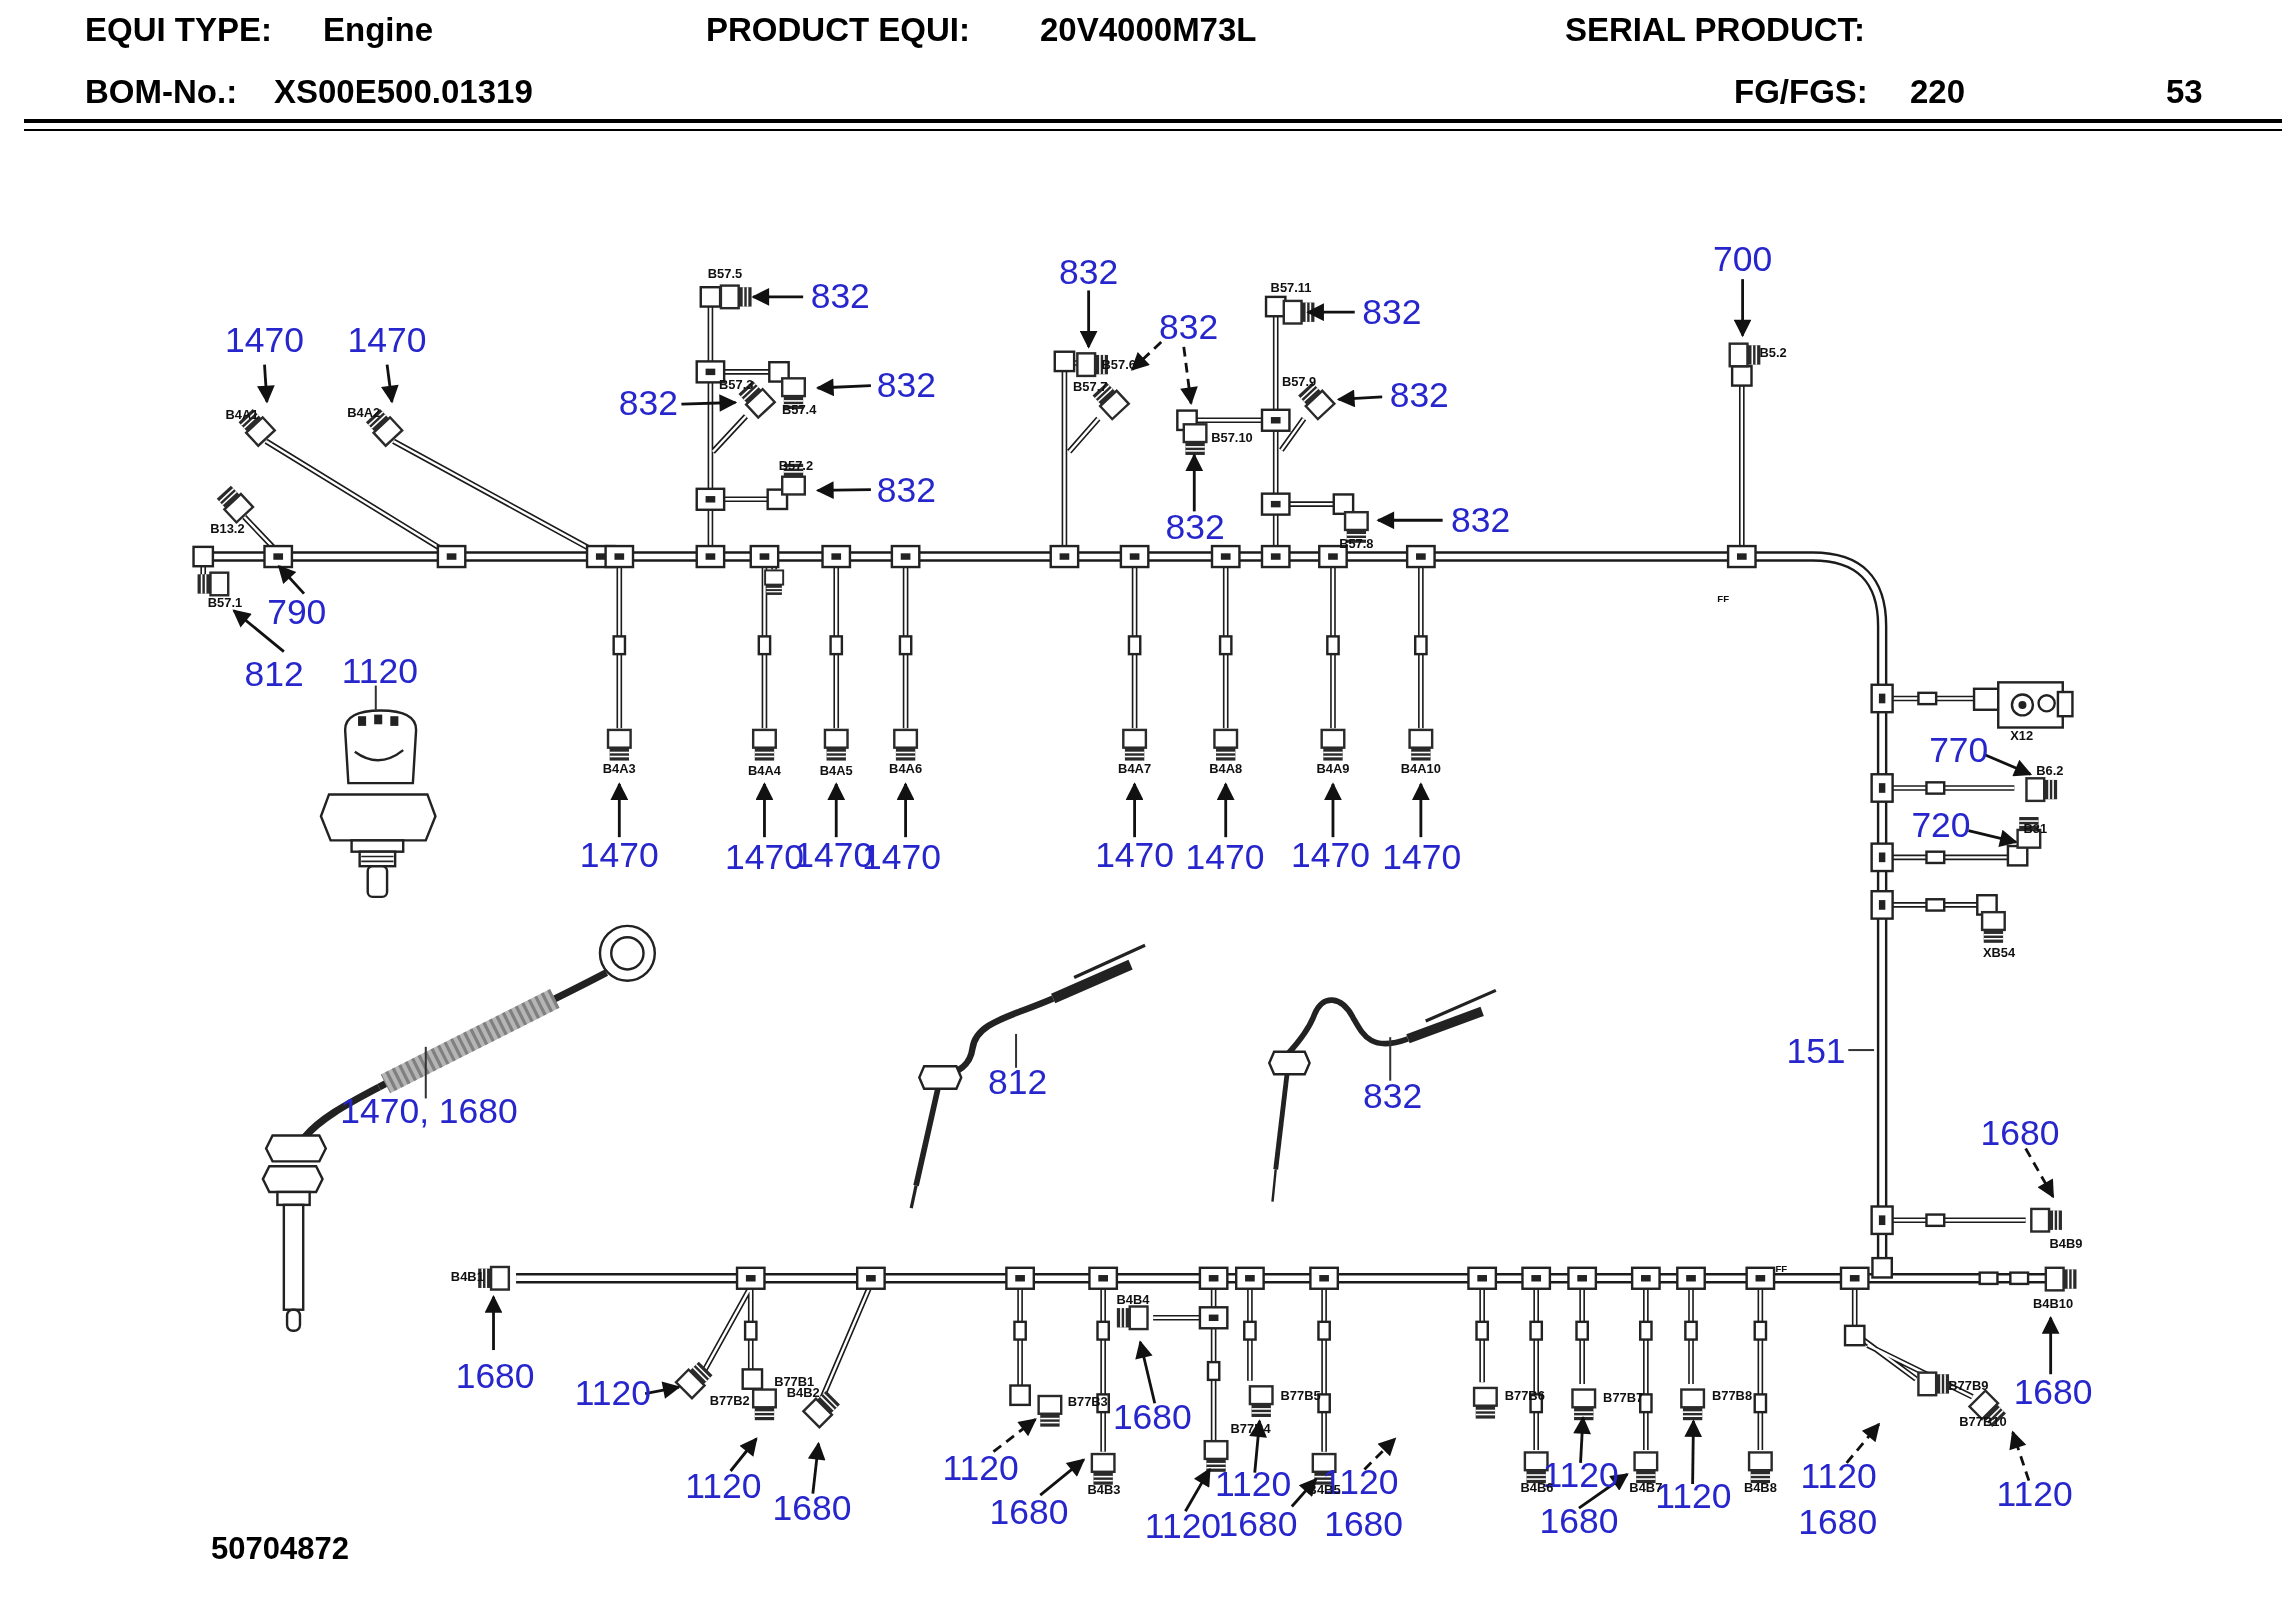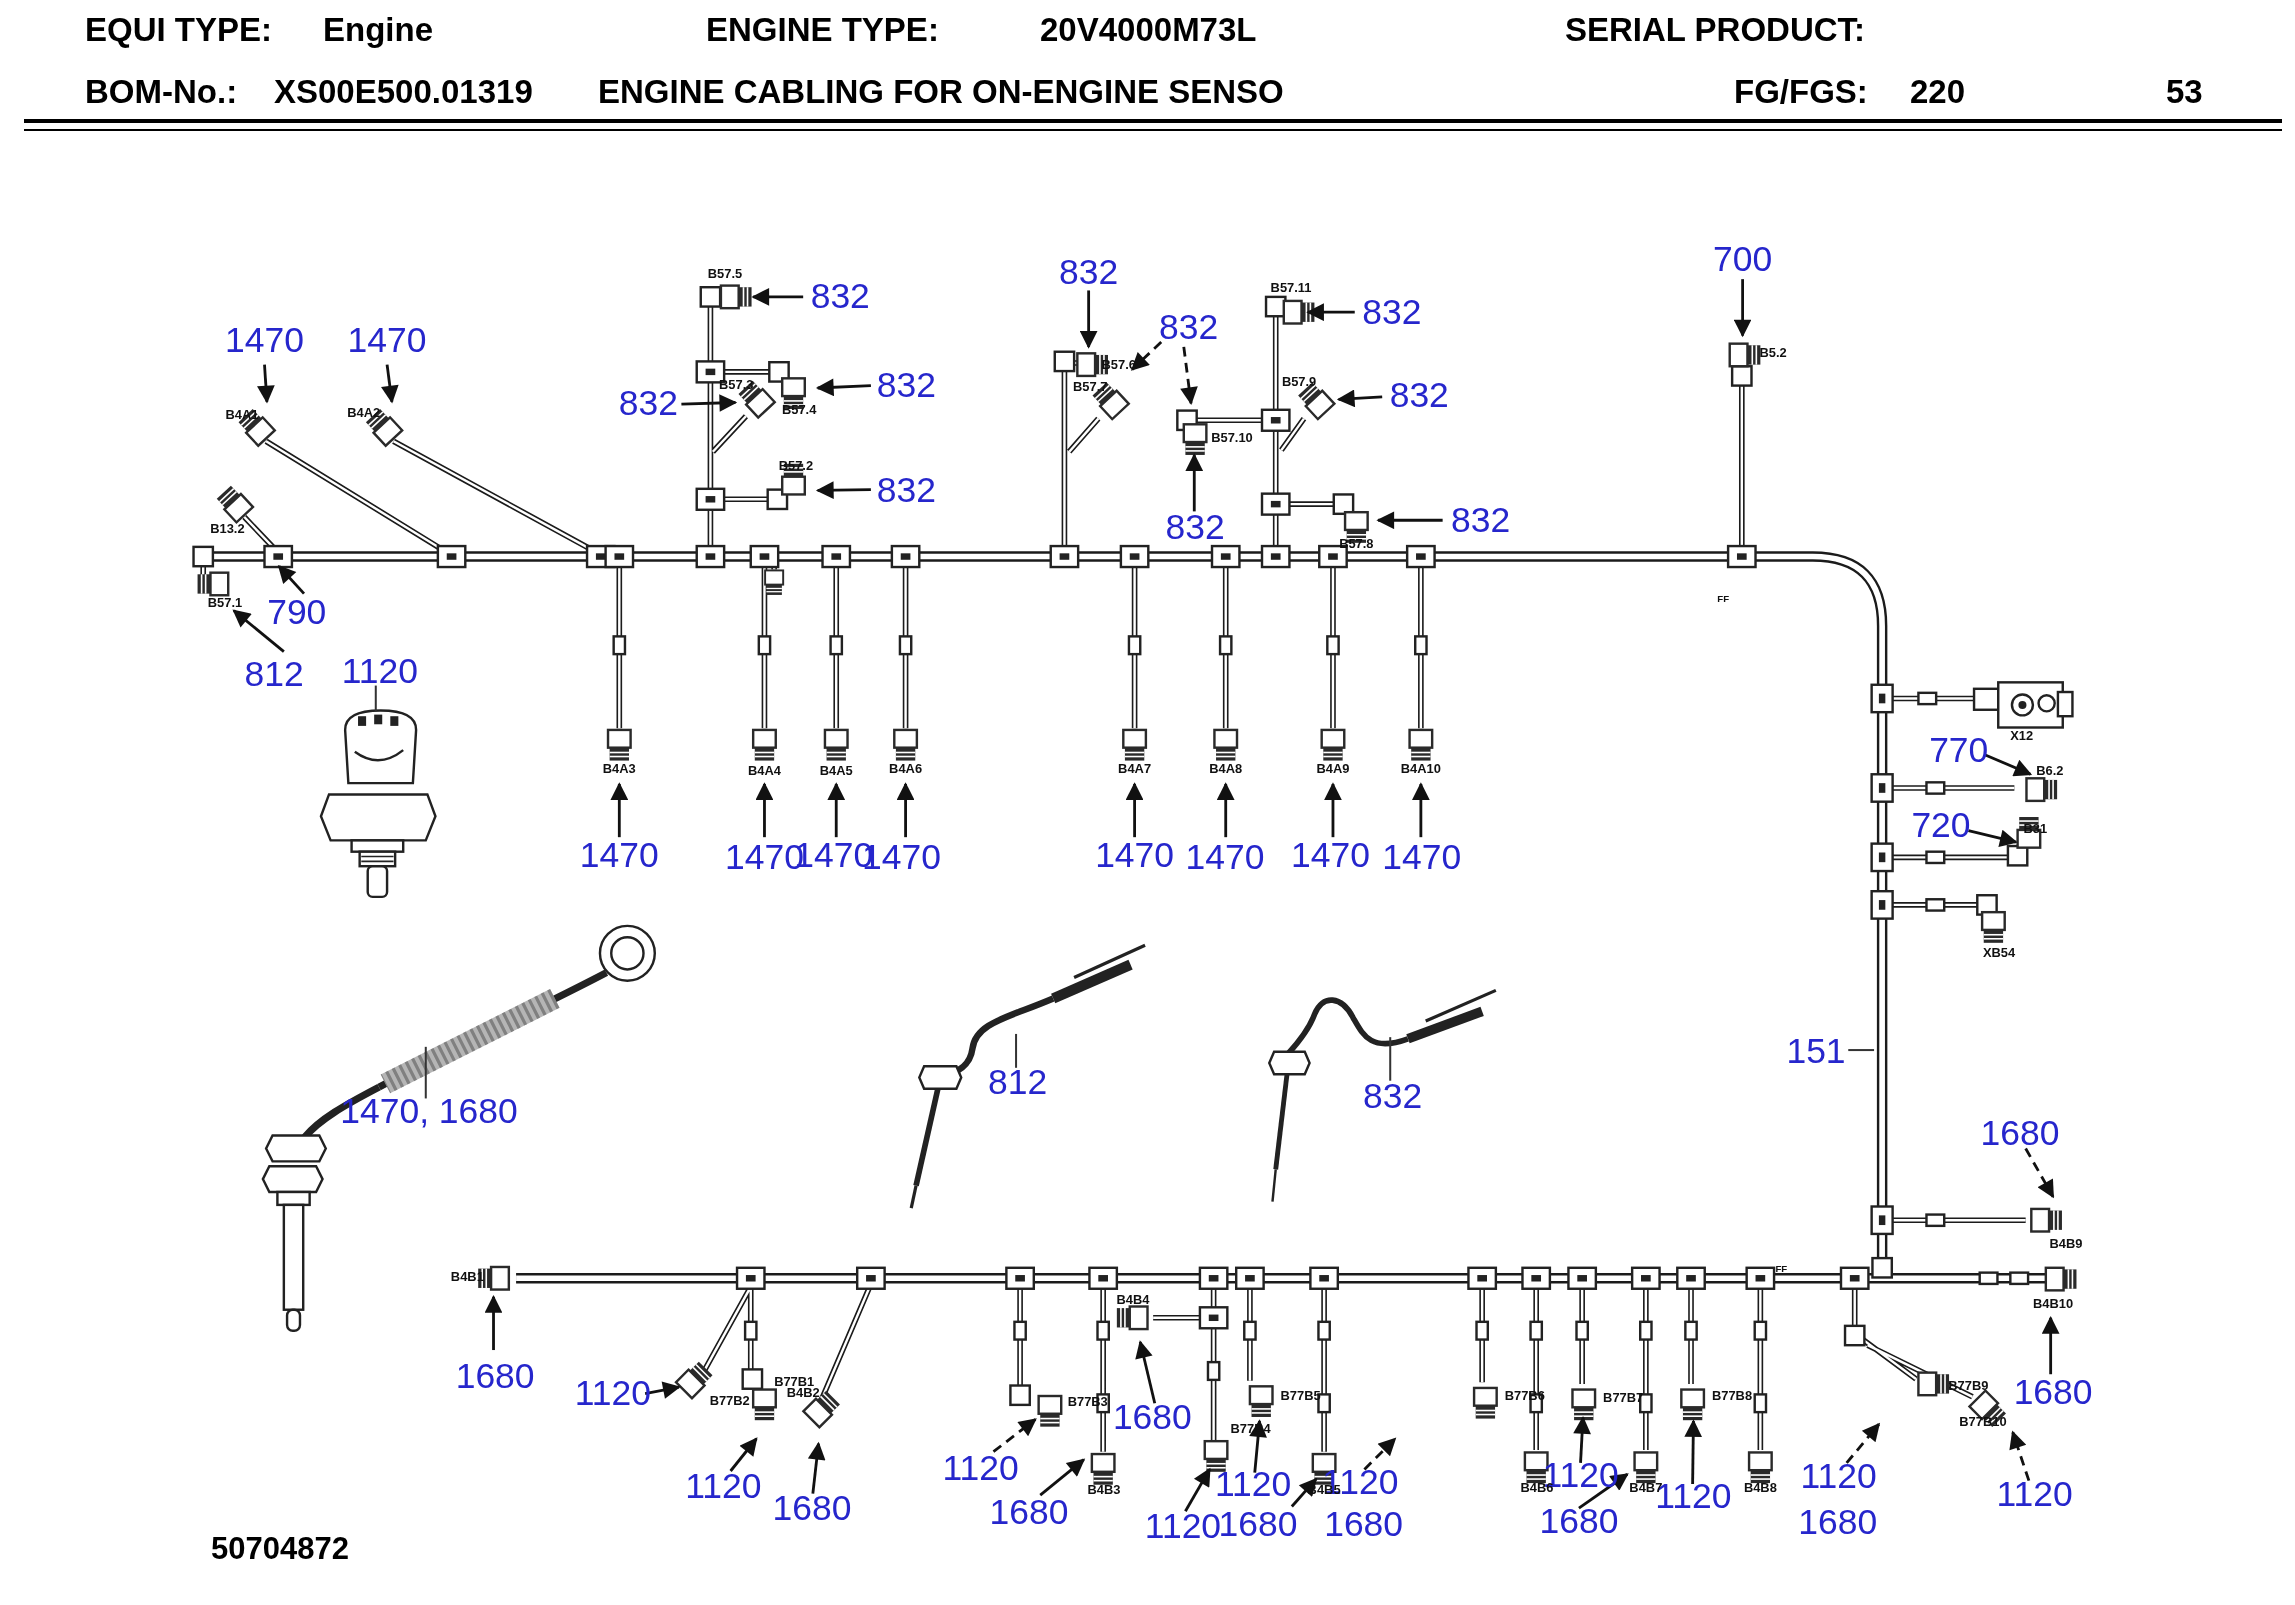--- a/index.html
+++ b/index.html
@@ -23,26 +23,25 @@
   .sn{fill:#fff;stroke:#222;stroke-width:3;}
   .sl{fill:none;stroke:#222;}
 </style>
 </head>
 <body>
 
 <div class="page">
 
   <div class="hdr" style="left:85px;top:11.3px">EQUI TYPE:</div>
   <div class="hdr" style="left:323px;top:11.3px">Engine</div>
-  <div class="hdr" style="left:706px;top:11.3px">ENGINE TYPE:</div>
+  <div class="hdr" style="left:706px;top:11.3px">PRODUCT EQUI:</div>
   <div class="hdr" style="left:1040px;top:11.3px">20V4000M73L</div>
   <div class="hdr" style="left:1565px;top:11.3px">SERIAL PRODUCT:</div>
   <div class="hdr" style="left:85px;top:73px">BOM-No.:</div>
   <div class="hdr" style="left:274px;top:73px">XS00E500.01319</div>
-  <div class="hdr" style="left:598px;top:73px">ENGINE CABLING FOR ON-ENGINE SENSO</div>
   <div class="hdr" style="left:1734px;top:73px">FG/FGS:</div>
   <div class="hdr" style="left:1910px;top:73px">220</div>
   <div class="hdr" style="left:2166px;top:73px">53</div>
   <div class="rule"></div>
 
   <svg width="2295" height="1605" viewBox="0 0 2846 1990">
     <defs>
       <marker id="ah" viewBox="0 0 10 10" refX="9" refY="5" markerWidth="30" markerHeight="22" markerUnits="userSpaceOnUse" orient="auto">
           <path d="M0,0 L10,5 L0,10 z" fill="#111"></path>
         </marker>

